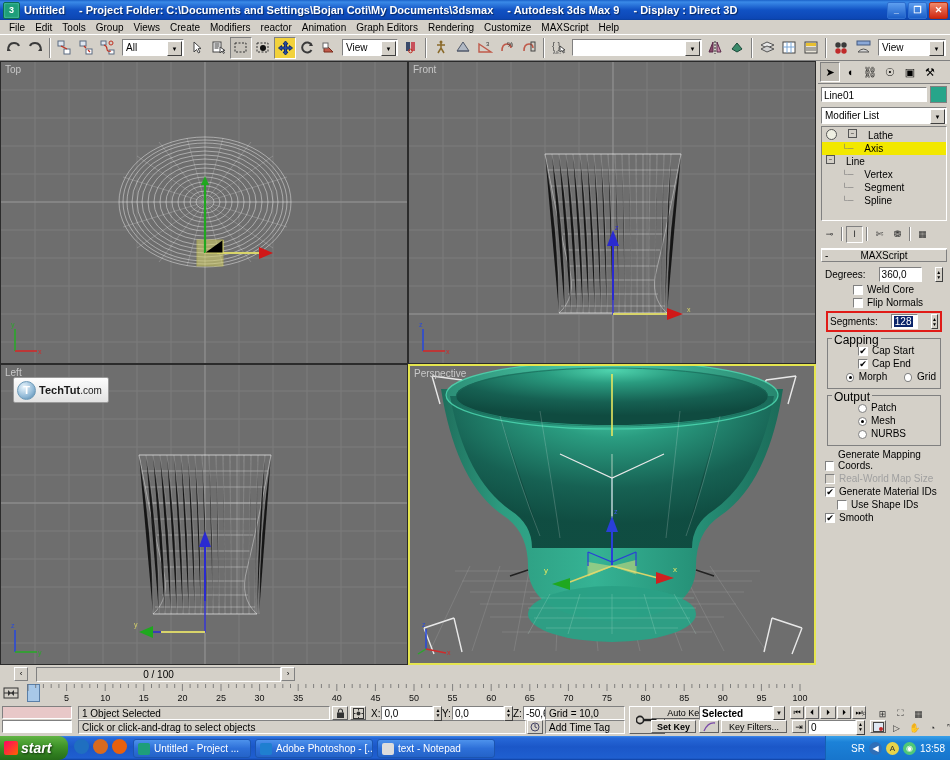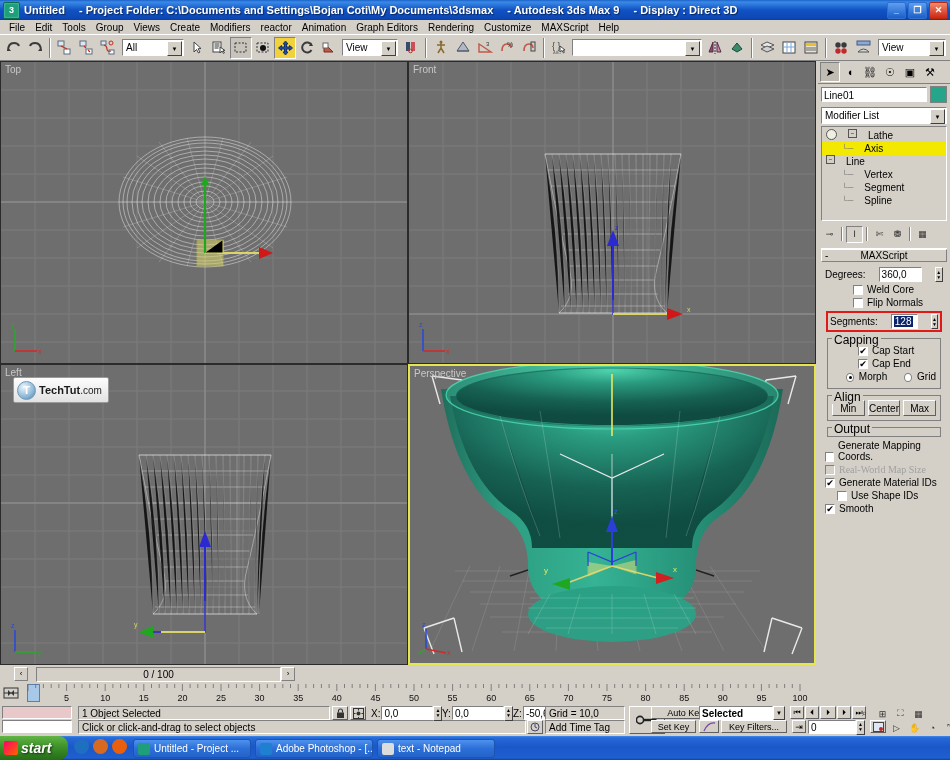--- a/index.html
+++ b/index.html
@@ -808,40 +808,46 @@
           </div>
           <div class="cbrow" style="padding-left:14px;gap:5px;">
             <div class="rb on"></div>
             <span>Morph</span>
             <div class="rb" style="margin-left:12px;"></div>
             <span>Grid</span>
           </div>
         </div>
 
 
-        <div class="grp">
-          <div class="lg">Align</div>
-          <div class="btnrow" id="align-buttons">
-              <div class="pbtn">Min</div>
-              <div class="pbtn">Center</div>
-              <div class="pbtn">Max</div>
-            </div>
-        </div>
 
         <div class="grp">
           <div class="lg">Output</div>
+          <div id="output-options">
+              <div class="cbrow" style="padding-left: 26px;">
+                <div class="rb"></div>
+                <span>Patch</span>
+              </div>
+              <div class="cbrow" style="padding-left: 26px;">
+                <div class="rb on"></div>
+                <span>Mesh</span>
+              </div>
+              <div class="cbrow" style="padding-left: 26px;">
+                <div class="rb"></div>
+                <span>NURBS</span>
+              </div>
+            </div>
         </div>
 
         <div class="cbrow">
           <div class="cb"></div>
           <span>Generate Mapping Coords.</span>
         </div>
         <div class="cbrow">
           <div class="cb dis"></div>
-          <span style="color:#a0a0a0;font-family:Liberation Serif, serif;">Real-World Map Size</span>
+          <span style="color:#a0a0a0;">Real-World Map Size</span>
         </div>
         <div class="cbrow">
           <div class="cb">✔</div>
           <span>Generate Material IDs</span>
         </div>
         <div class="cbrow" style="padding-left:12px;">
           <div class="cb"></div>
           <span>Use Shape IDs</span>
         </div>
         <div class="cbrow">
@@ -1054,21 +1060,21 @@
       <svg width="22" height="12" viewBox="0 0 22 12">
           <circle cx="4" cy="6" r="3.6" fill="none" stroke="#222" stroke-width="1.6"></circle>
           <path d="M7.5 6 h13" stroke="#222" stroke-width="2.4"></path>
           <path d="M17 6 v4" stroke="#222" stroke-width="2.2"></path>
         </svg>
     </div>
 
     <div class="sbtn2" style="left:651px;top:1px;width:69px;height:13px;">
         <span>Auto Key</span>
       </div>
-    <div class="sbtn2" style="left:651px;top:15px;width:45px;height:13px;">
+    <div class="sbtn2" style="left:651px;top:15px;width:45px;height:13px;font-weight:bold;">
         <span>Set Key</span>
       </div>
     <div class="coordfield" style="left:699px;top:1px;">
       <span class="val" style="width:74px;font-weight:bold;">Selected</span>
       <span class="spinarrows" style="width:12px;height:14px;font-size:6px;">▼</span>
     </div>
     <div class="sbtn2" style="left:699px;top:15px;width:20px;height:13px;">
       <svg width="13" height="10" viewBox="0 0 13 10">
           <path d="M1 9 Q5 0 12 1" stroke="#7a4aa8" fill="none" stroke-width="1.3"></path>
         </svg>
@@ -1130,15 +1136,22 @@
         </div>
         <div class="tbtask" style="left: 255px; width: 118px;">
           <span style="width: 12px; height: 12px; border-radius: 2px; flex: 0 0 auto; background: rgb(31, 127, 208);"></span>
           <span style="overflow: hidden;">Adobe Photoshop - [...</span>
         </div>
         <div class="tbtask" style="left: 377px; width: 118px;">
           <span style="width: 12px; height: 12px; border-radius: 2px; flex: 0 0 auto; background: rgb(220, 220, 220);"></span>
           <span style="overflow: hidden;">text - Notepad</span>
         </div>
       </div>
+    <div class="tray">
+      <span>SR</span>
+      <span class="trayicon" style="background:#2f6fb8;">◀</span>
+      <span class="trayicon" style="background:#e8d34a;color:#333;">A</span>
+      <span class="trayicon" style="background:#4fc878;">◉</span>
+      <span>13:58</span>
+    </div>
   </div>
 
 </div>
 
 </body></html>

